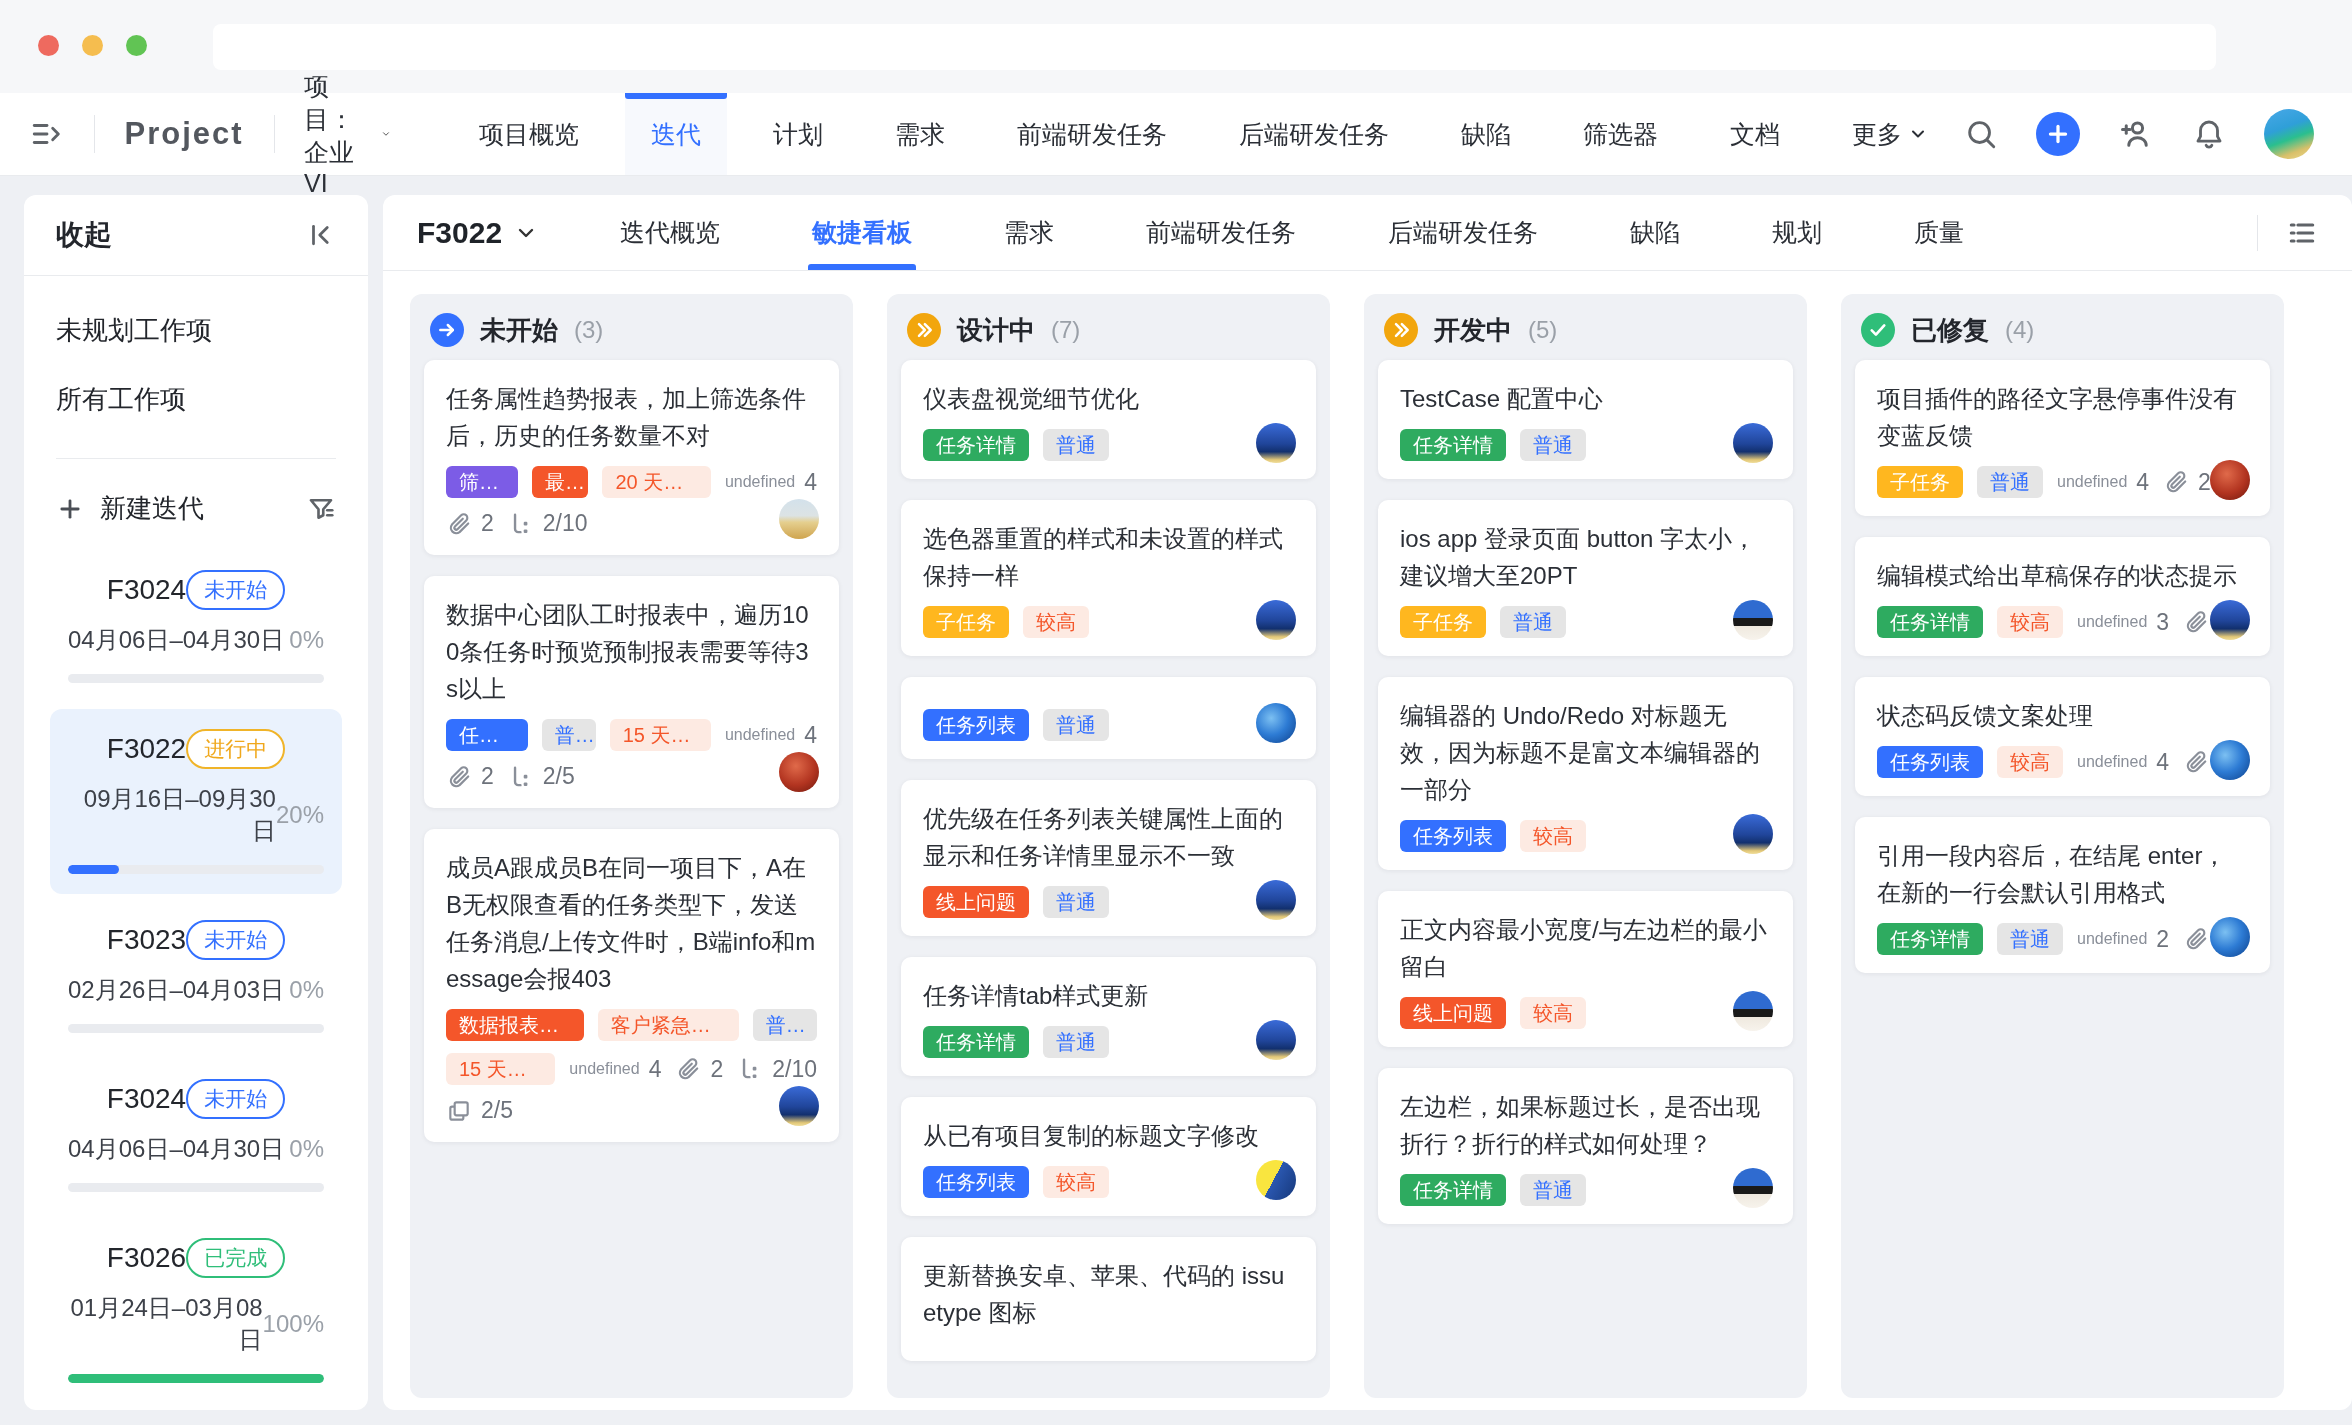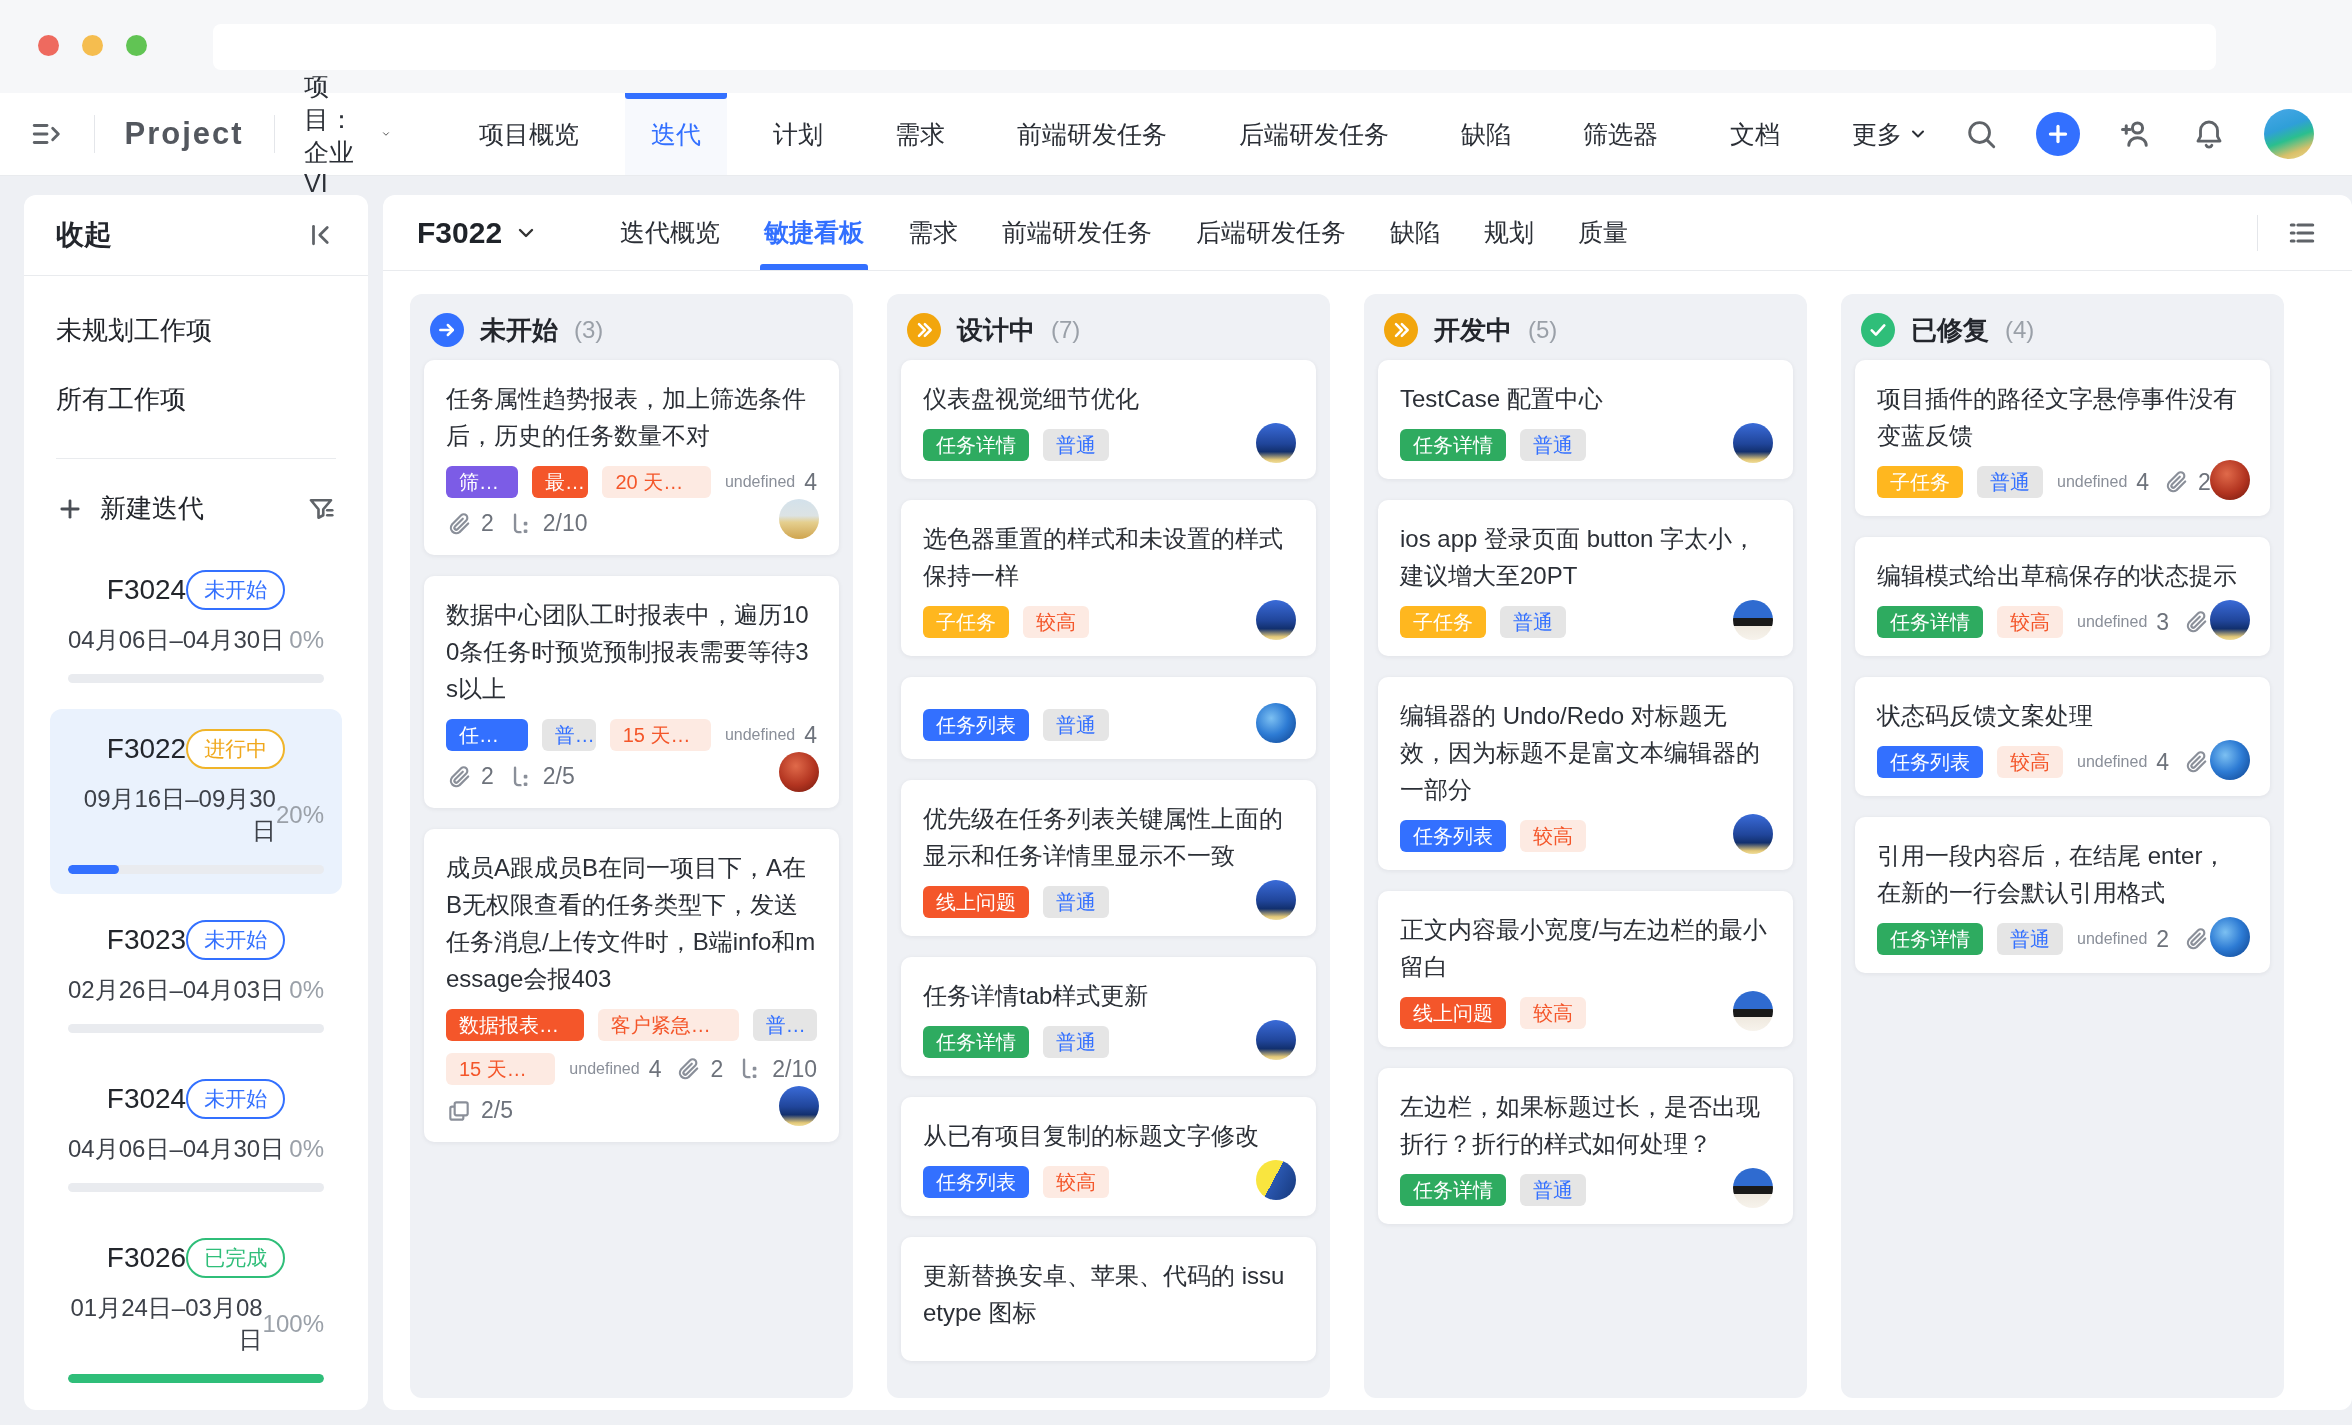--- a/index.html
+++ b/index.html
@@ -60,21 +60,21 @@
   .iter-dates { font-size:24px; color:#3d4149; }
   .iter-pct { font-size:24px; color:#9aa0a8; }
   .track { height:9px; border-radius:5px; background:#e9ebef; margin-top:18px; overflow:hidden; }
   .fill { height:100%; border-radius:5px; }
   .fill.blue { background:#3370ff; }
   .fill.green { background:#2fbe79; }
 
   
   .board-head { height:76px; border-bottom:1px solid #e9ebee; display:flex; align-items:center; padding:0 34px; }
   .board-title { display:flex; align-items:center; gap:12px; font-size:30px; font-weight:700; color:#1f2329; cursor:pointer; }
-  .board-tabs { display:flex; list-style:none; margin-left:60px; height:100%; flex:1; }
+  .board-tabs { display:flex; list-style:none; margin-left:60px; height:100%; flex:1;gap:48px; }
   .board-tab { position:relative; display:flex; align-items:center; padding:0 22px; font-size:25px; color:#2b2f36; cursor:pointer; white-space:nowrap; }
   .board-tab.active { color:#3370ff; font-weight:600; }
   .board-tab.active::after { content:""; position:absolute; left:18px; right:18px; bottom:0; height:6px; background:#3370ff; border-radius:3px 3px 0 0; }
   .bh-div { width:1px; height:36px; background:#e4e6ea; margin:0 28px; }
 
   .columns { display:flex; gap:34px; padding:23px 0 0 27px; height:1128px; }
   .column { width:443px; height:1104px; background:#eff1f5; border-radius:12px; padding:0 14px; overflow:hidden; flex-shrink:0; }
   .col-head { display:flex; align-items:center; gap:16px; height:66px; padding:6px 6px 0; }
   .col-icon { width:34px; height:34px; border-radius:50%; color:#fff; display:flex; align-items:center; justify-content:center; flex-shrink:0; }
   .col-name { font-size:26px; font-weight:700; color:#23262c; }

